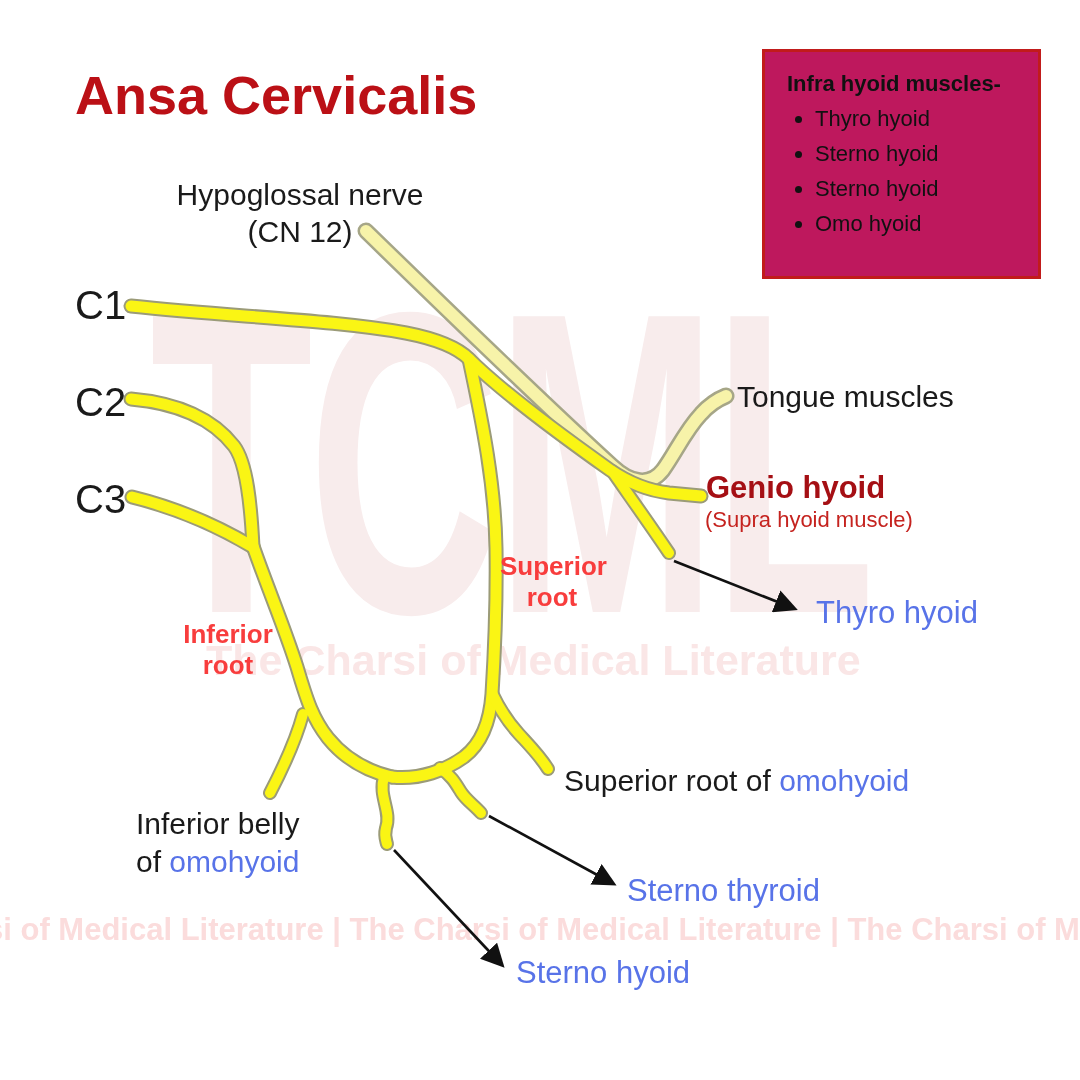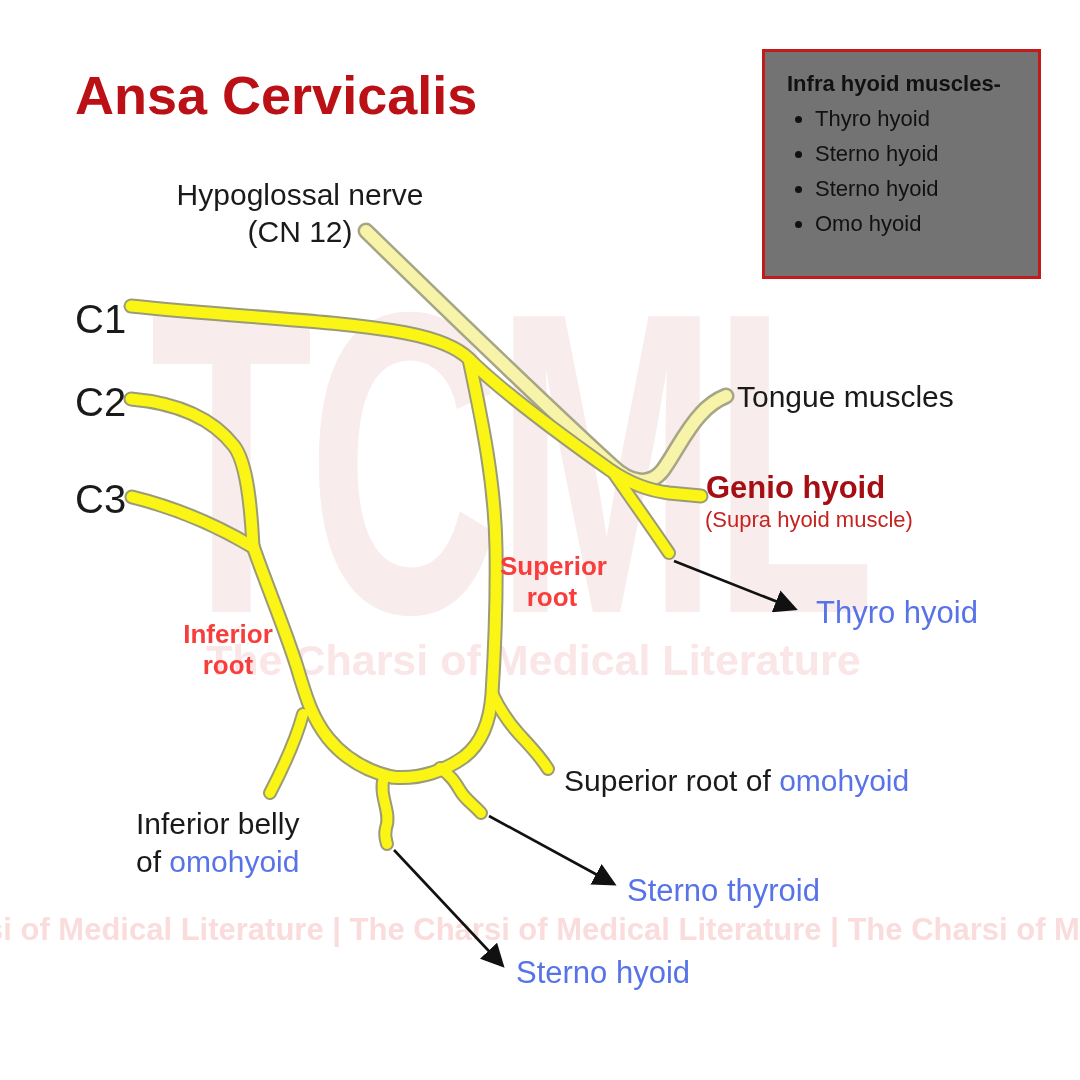--- a/index.html
+++ b/index.html
@@ -31,35 +31,35 @@
   svg.diagram{position:absolute;left:0;top:0;z-index:2;}
   .n-out{fill:none;stroke:var(--nerve-outline);stroke-linecap:round;stroke-linejoin:round;}
   .n-fill{fill:none;stroke:var(--nerve-yellow);stroke-linecap:round;stroke-linejoin:round;}
   .p-out{fill:none;stroke:var(--pale-outline);stroke-linecap:round;stroke-linejoin:round;}
   .p-fill{fill:none;stroke:var(--nerve-pale);stroke-linecap:round;stroke-linejoin:round;}
   .arrow{stroke:var(--arrow-black);stroke-width:2.6;fill:none;}
   .lbl{position:absolute;z-index:3;color:var(--ink);}
   .title{left:75px;top:64px;font-size:54px;font-weight:bold;color:var(--title-red);}
   .hypoglossal{left:145px;top:176px;width:310px;text-align:center;font-size:30px;line-height:37px;}
   .c-label{font-size:40px;}
-  .c1{left:75px;top:283px;margin-top:14px;} .c2{left:75px;top:380px;} .c3{left:75px;top:477px;}
+  .c1{left:75px;top:283px;} .c2{left:75px;top:380px;} .c3{left:75px;top:477px;}
   .tongue{left:737px;top:380px;font-size:30px;}
   .genio{left:706px;top:470px;font-size:31px;font-weight:bold;color:var(--dark-red);}
   .supra{left:705px;top:507px;font-size:22px;color:var(--note-red);}
   .blue-lbl{color:var(--label-blue);}
   .thyro{left:816px;top:595px;font-size:31px;}
   .root-lbl{width:104px;text-align:center;font-size:26px;font-weight:bold;line-height:31px;color:var(--root-red);}
   .sup-root{left:500px;top:551px;} .inf-root{left:176px;top:619px;}
   .sup-belly{left:564px;top:764px;font-size:30px;}
   .inf-belly{left:136px;top:805px;font-size:30px;line-height:38px;}
   .sterno-thyroid{left:627px;top:873px;font-size:31px;}
   .sterno-hyoid{left:516px;top:955px;font-size:31px;}
   .infobox{
     position:absolute;left:762px;top:49px;width:279px;height:230px;z-index:3;
-    border:3px solid var(--box-border);background:#737373;
+    border:3px solid var(--box-border);background:#be185d;
   }
   .infobox h2{margin:19px 0 4px 22px;font-size:22px;font-weight:bold;color:#111;}
   .infobox ul{margin:0;padding-left:50px;font-size:22px;line-height:35px;color:#111;}
 </style>
 </head>
 <body>
 
 <div class="stage">
 
   <div class="wm-big">TCML</div>

